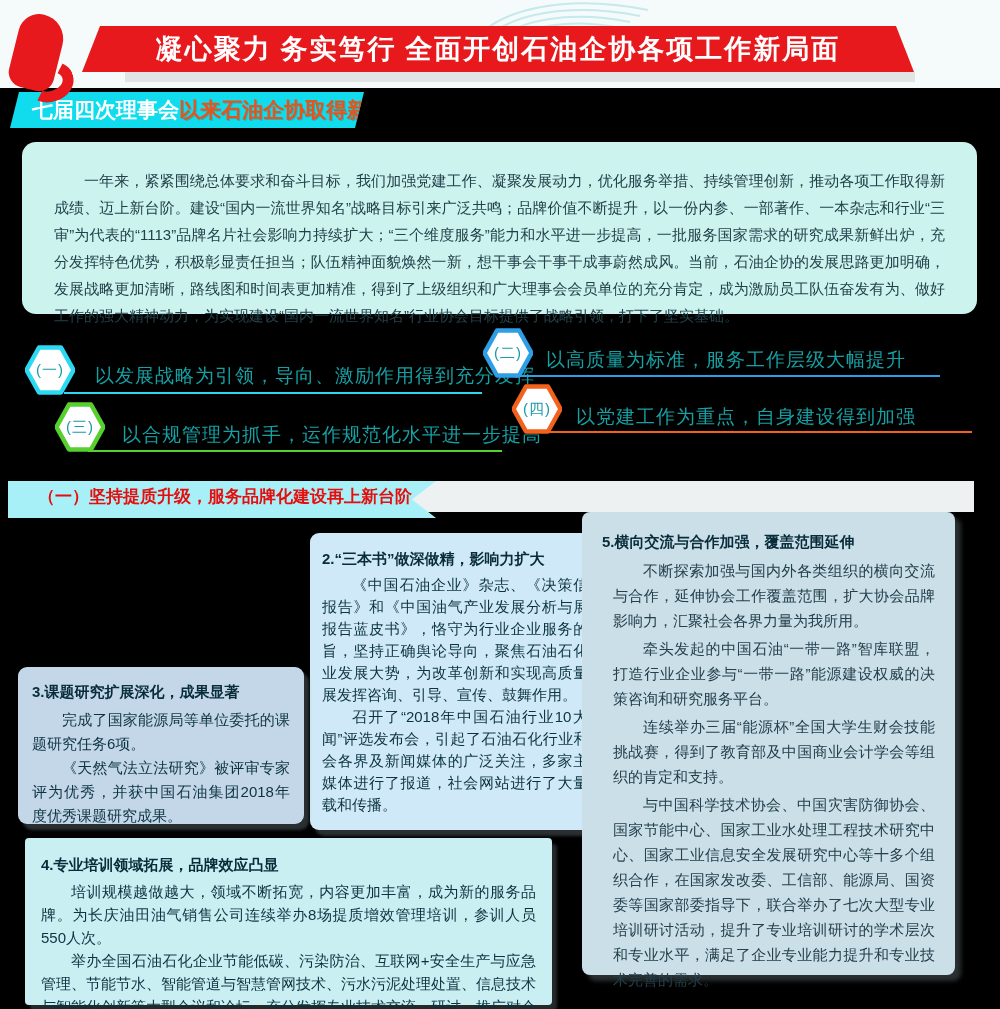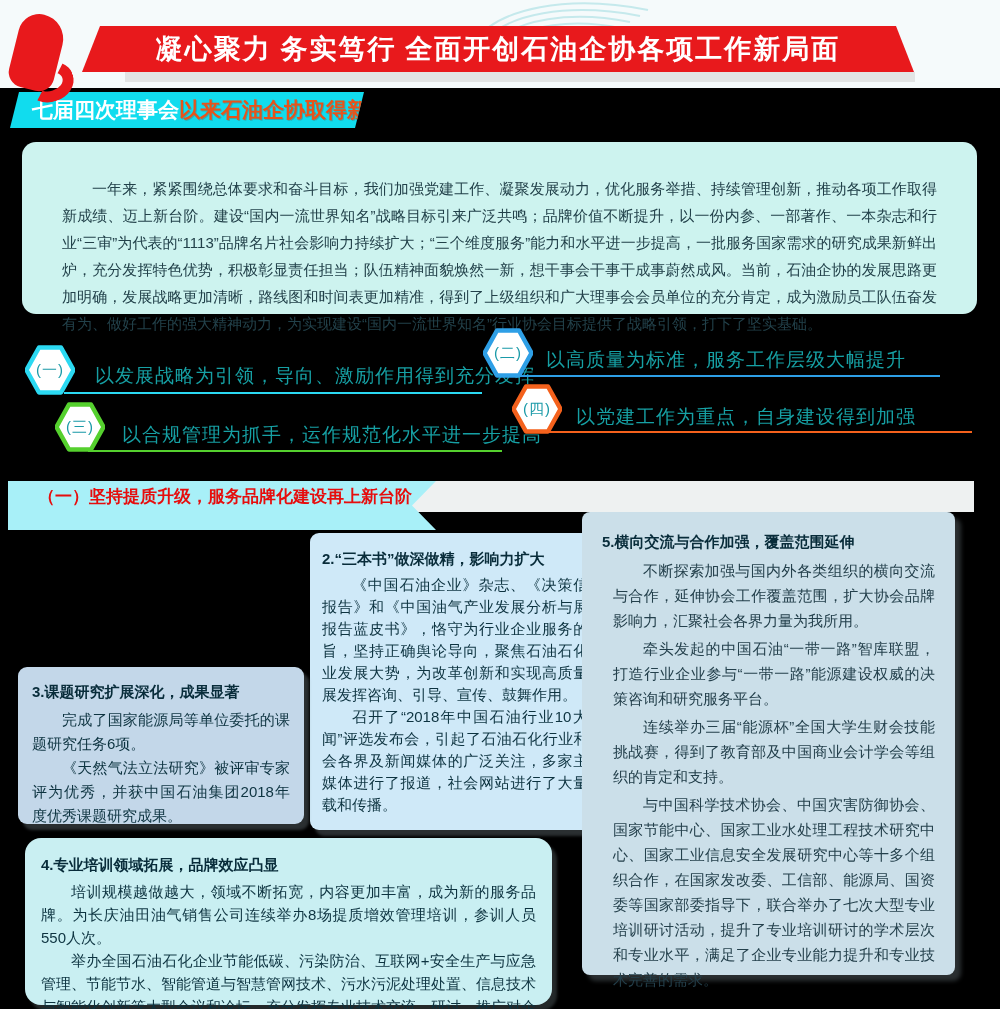--- a/index.html
+++ b/index.html
@@ -26,51 +26,51 @@
   .ribbon{position:absolute;left:10px;top:92px;width:354px;height:36px;background:#11dcee;z-index:2;
           clip-path:polygon(9px 0,100% 0,calc(100% - 9px) 100%,0 100%);
           line-height:36px;padding-left:22px;box-sizing:border-box;
           font-family:"Liberation Serif","DejaVu Serif",serif;font-weight:bold;font-size:21px;white-space:nowrap;}
   .ribbon .hl{color:#ffffff;}
   .ribbon .rest{color:#e8531a;text-shadow:1px 1px 0 rgba(140,30,0,.25);}
 
   
   .intro{position:absolute;left:22px;top:142px;width:955px;height:172px;background:#cdf3ef;border-radius:14px;
          box-sizing:border-box;padding:21px 28px 0 28px;font-size:15px;line-height:27px;color:#22414a;z-index:2;}
-  .intro p{margin:12px;text-indent:2em;text-align:justify;}
+  .intro p{margin:4px;text-indent:2em;text-align:justify;}
 
   
   .hex{position:absolute;width:50px;height:50px;z-index:2;}
   .hex svg{width:100%;height:100%;display:block;}
   .hex .lbl{position:absolute;inset:0;display:flex;align-items:center;justify-content:center;
             font-size:15px;color:#1a9aa8;letter-spacing:1px;}
   .ach-text{position:absolute;font-size:19px;color:#16a0a4;letter-spacing:1px;white-space:nowrap;z-index:2;}
   .u{position:absolute;height:2px;z-index:2;}
   .hex1 polygon{stroke:#2bd9f2;} .u1{background:#2bd9f2;}
   .hex2 polygon{stroke:#2e9fe6;} .u2{background:#2e9fe6;}
   .hex3 polygon{stroke:#55d02e;} .u3{background:#55d02e;}
   .hex4 polygon{stroke:#f4611c;} .u4{background:#f4611c;}
 
   
   .secband-gray{position:absolute;left:350px;top:481px;width:624px;height:31px;background:#eef1f1;z-index:1;}
-  .secband{position:absolute;left:8px;top:481px;width:428px;height:49px;background:#a8f0f8;z-index:2;
+  .secband{position:absolute;left:8px;top:481px;width:428px;height:37px;background:#a8f0f8;z-index:2;
            clip-path:polygon(0 0,100% 0,calc(100% - 24px) 50%,100% 100%,0 100%);font-family:Liberation Serif, serif;}
   .secband .t{line-height:31px;padding-left:30px;font-weight:bold;font-size:17px;color:#e60d0d;white-space:nowrap;}
 
   
   .card{position:absolute;box-sizing:border-box;border-radius:9px;z-index:2;text-align:justify;}
   .card h3{margin:0 0 4px 0;font-size:15px;color:#082c3a;}
   .card p{margin:0;text-indent:2em;}
   .card1{left:18px;top:520px;width:286px;height:130px;background:#06e2f4;padding:13px 14px;
          box-shadow:6px 7px 3px rgba(96,112,118,.55);font-size:15px;line-height:22px;color:#06323c;}
   .card2{left:310px;top:533px;width:306px;height:297px;background:#cfe9f8;padding:15px 12px;
          box-shadow:5px 6px 3px rgba(120,135,140,.35);font-size:15px;line-height:22px;color:#0d3340;}
   .card3{left:18px;top:667px;width:286px;height:157px;background:#c3d7e9;padding:13px 14px;
          box-shadow:5px 6px 3px rgba(120,135,140,.35);font-size:15px;line-height:24px;color:#0d3340;}
-  .card4{left:25px;top:838px;width:527px;height:167px;background:#c9eff2;padding:15px 16px;border-radius:16px;
+  .card4{left:25px;top:838px;width:527px;height:167px;background:#c9eff2;padding:15px 16px;border-radius:4px;
          box-shadow:5px 6px 3px rgba(120,135,140,.3);font-size:15px;line-height:23px;color:#0d3340;}
   .card5{left:582px;top:512px;width:373px;height:463px;background:#cbdfe9;padding:17px 20px;border-radius:8px;
          box-shadow:6px 6px 4px rgba(120,135,140,.35);font-size:15px;line-height:25px;color:#24404c;}
   .card5 p{margin:0 0 3px 11px;}
 </style>
 </head>
 <body>
 
 <div class="page">
   <div class="topband"></div>

